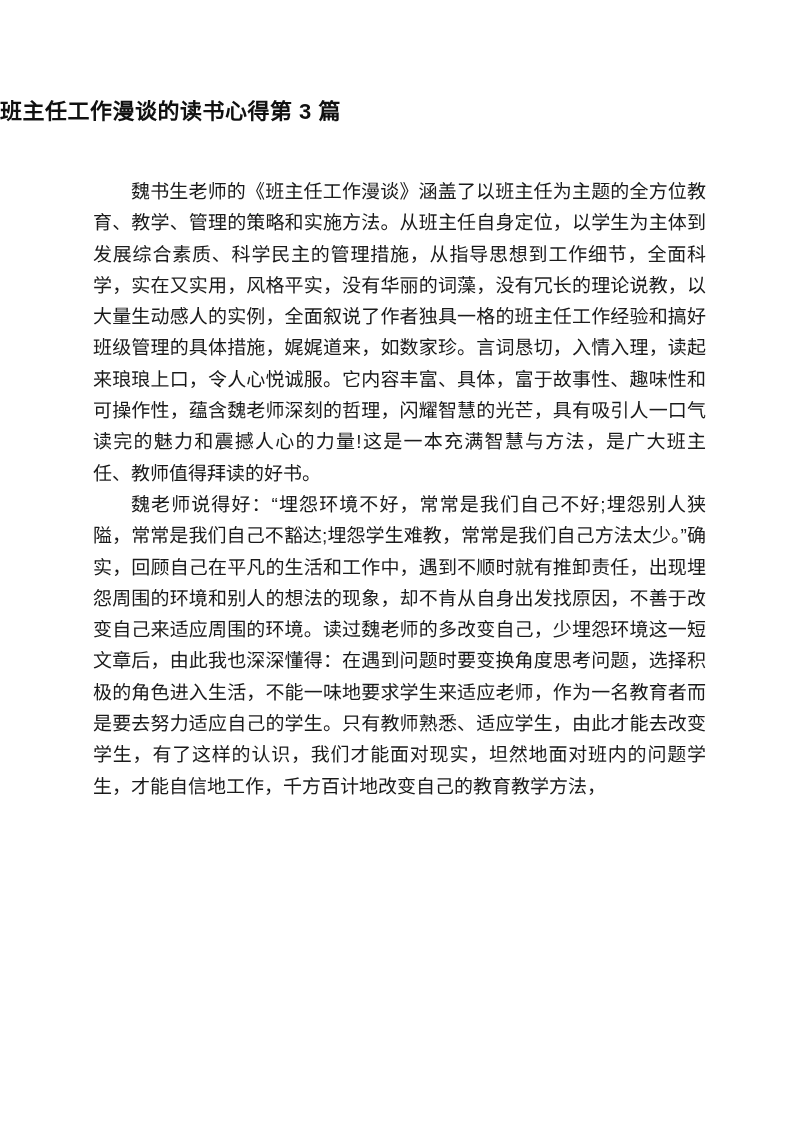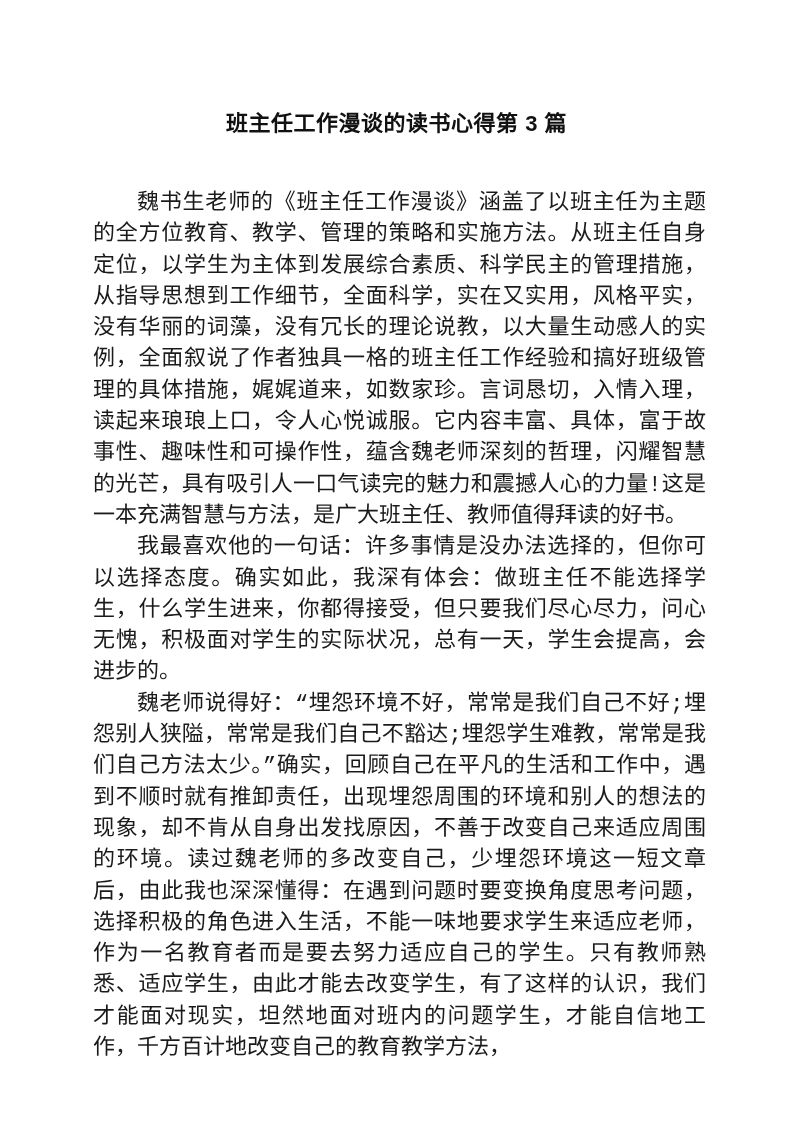--- a/index.html
+++ b/index.html
@@ -12,49 +12,47 @@
     width: 793px;
     height: 1122px;
     margin: 0 auto;
     background: #ffffff;
     color: #1a1a1a;
     overflow: hidden;
     box-sizing: border-box;
     padding-top: 98px;
   }
   .doc-title {
-    margin: 12px;
+    margin: 0;
     height: 28px;
     line-height: 28px;
-    text-align: center;
     font-family: "Liberation Sans", "DejaVu Sans", sans-serif;
     font-weight: bold;
     font-size: 22px;
     color: #111111;
     letter-spacing: 0.5px;
   }
   .doc-body {
     margin: 50px 87px 0 93px; 
   }
   .doc-body p {
     margin: 0;
     padding: 0;
-    font-family: Liberation Mono, monospace;
-    font-size: 22px;
+    font-family: Liberation Sans, sans-serif;
+    font-size: 19px;
     line-height: 31.3px;
     text-align: justify;
     text-justify: inter-ideograph;
     text-indent: 2em;
     word-break: break-all;
     color: #1a1a1a;
   }
 </style>
 </head>
 <body>
 
 <div class="page">
   <h1 class="doc-title">班主任工作漫谈的读书心得第 3 篇</h1>
   <div class="doc-body">
     <p>魏书生老师的《班主任工作漫谈》涵盖了以班主任为主题的全方位教育、教学、管理的策略和实施方法。从班主任自身定位，以学生为主体到发展综合素质、科学民主的管理措施，从指导思想到工作细节，全面科学，实在又实用，风格平实，没有华丽的词藻，没有冗长的理论说教，以大量生动感人的实例，全面叙说了作者独具一格的班主任工作经验和搞好班级管理的具体措施，娓娓道来，如数家珍。言词恳切，入情入理，读起来琅琅上口，令人心悦诚服。它内容丰富、具体，富于故事性、趣味性和可操作性，蕴含魏老师深刻的哲理，闪耀智慧的光芒，具有吸引人一口气读完的魅力和震撼人心的力量!这是一本充满智慧与方法，是广大班主任、教师值得拜读的好书。</p>
-    <p>我最喜欢他的一句话：许多事情是没办法选择的，但你可以选择态度。确实如此，我深有体会：做班主任不能选择学生，什么学生进来，你都得接受，但只要我们尽心尽力，问心无愧，积极面对学生的实际状况，总有一天，学生会提高，会进步的。</p>
     <p>魏老师说得好：“埋怨环境不好，常常是我们自己不好;埋怨别人狭隘，常常是我们自己不豁达;埋怨学生难教，常常是我们自己方法太少。”确实，回顾自己在平凡的生活和工作中，遇到不顺时就有推卸责任，出现埋怨周围的环境和别人的想法的现象，却不肯从自身出发找原因，不善于改变自己来适应周围的环境。读过魏老师的多改变自己，少埋怨环境这一短文章后，由此我也深深懂得：在遇到问题时要变换角度思考问题，选择积极的角色进入生活，不能一味地要求学生来适应老师，作为一名教育者而是要去努力适应自己的学生。只有教师熟悉、适应学生，由此才能去改变学生，有了这样的认识，我们才能面对现实，坦然地面对班内的问题学生，才能自信地工作，千方百计地改变自己的教育教学方法，</p>
   </div>
 </div>
 
 </body></html>

